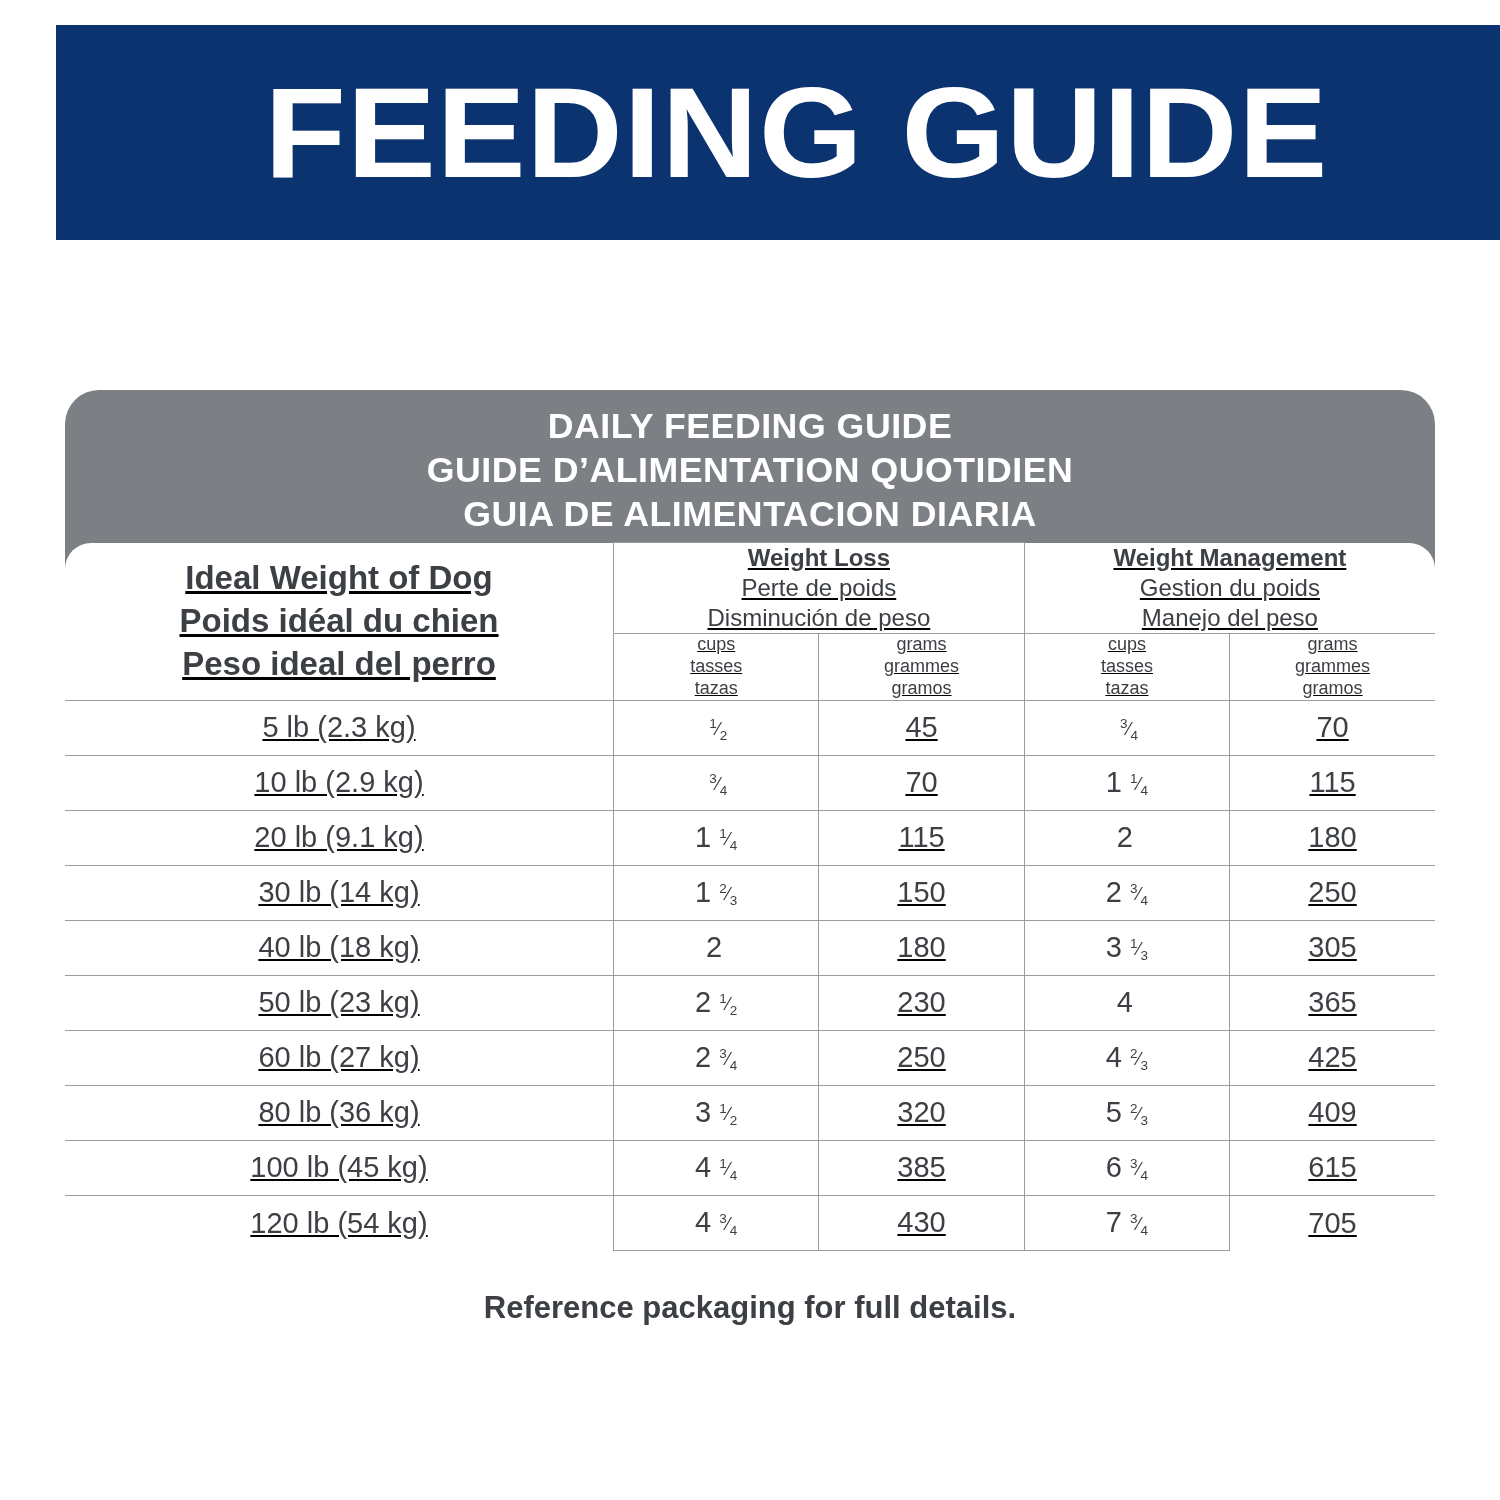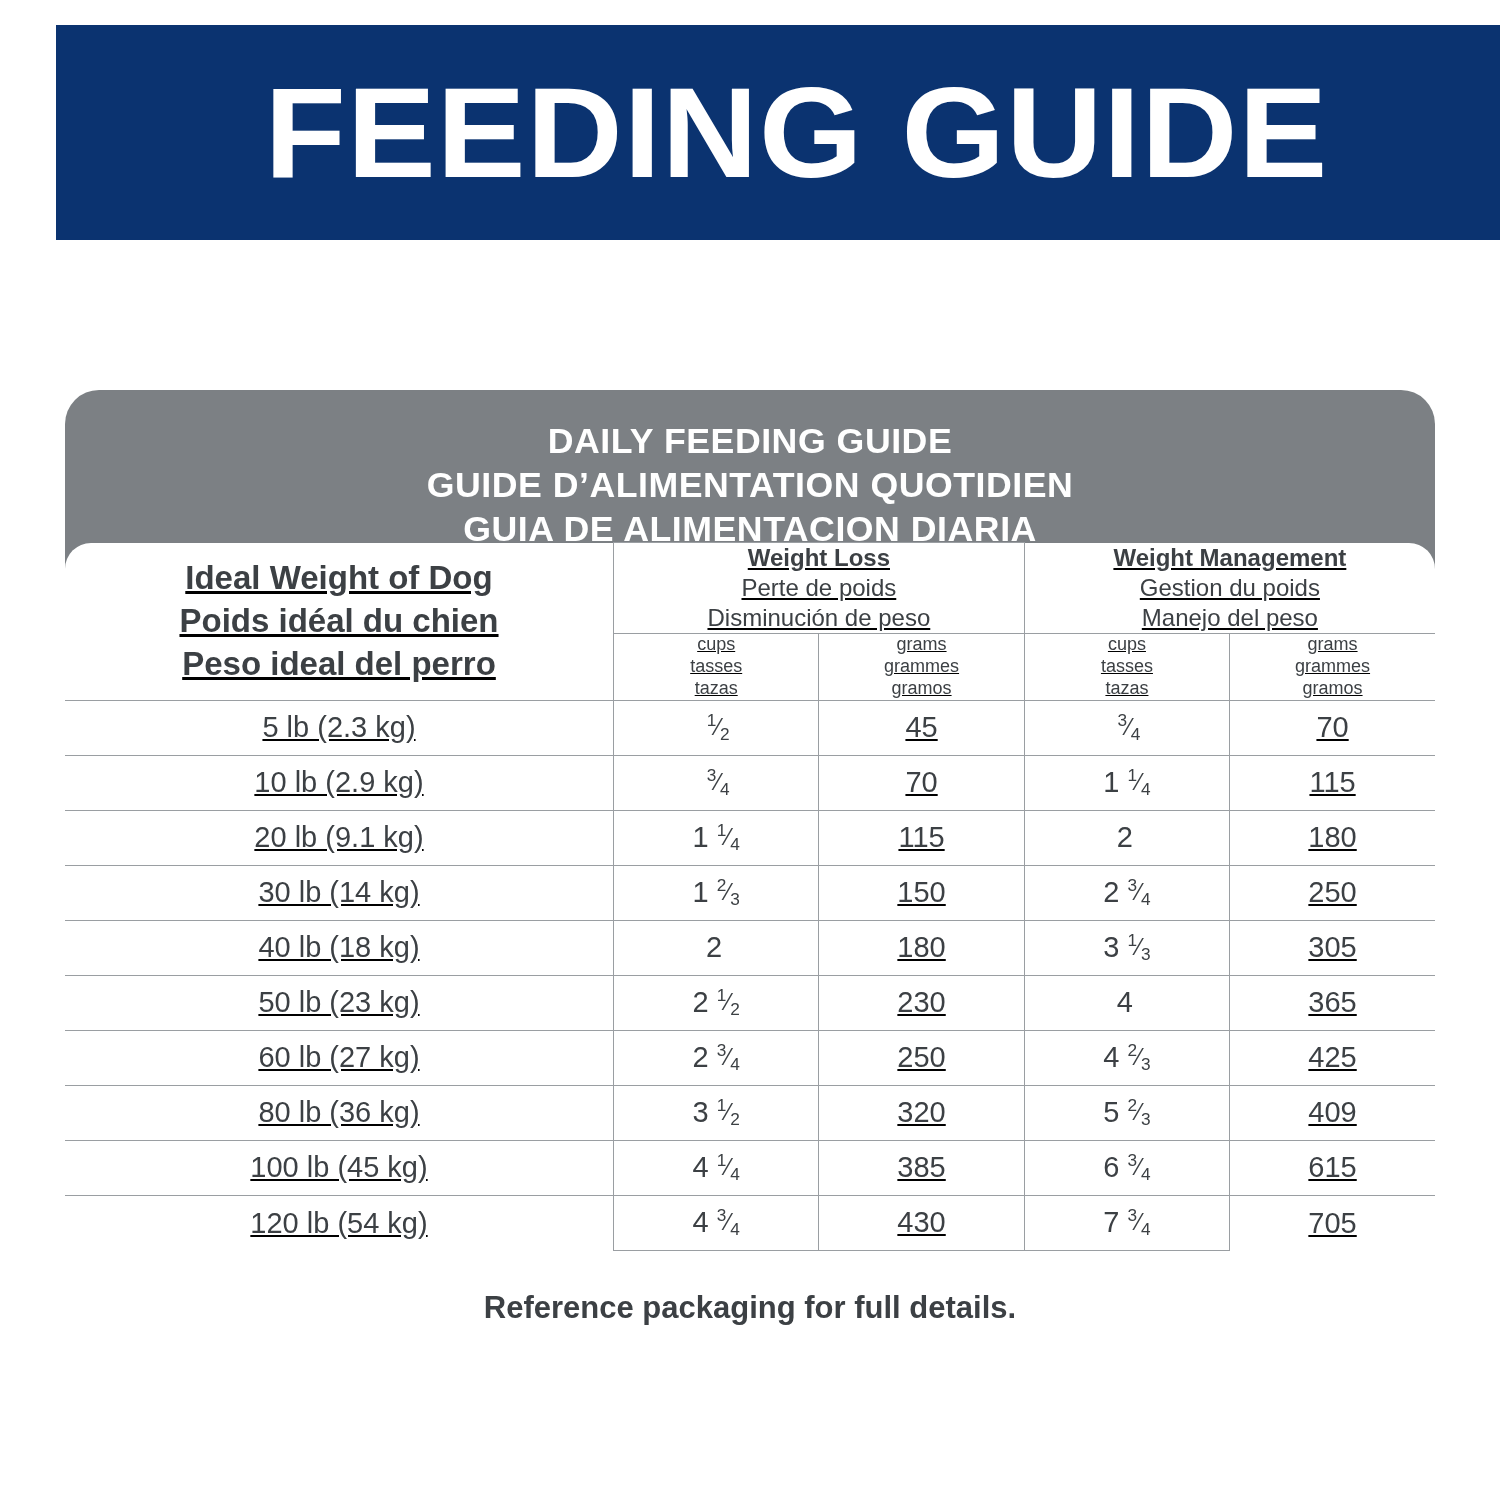--- a/index.html
+++ b/index.html
@@ -49,21 +49,21 @@
     left: 65px;
     top: 390px;
     width: 1370px;
     height: 860px;
     background: #7c8084;
     border-radius: 34px;
     box-sizing: border-box;
     padding: 0;
   }
   .card-heading {
-    padding-top: 29px;
+    padding-top: 14px;
     text-align: center;
     color: #ffffff;
   }
   .card-heading div {
     font-size: 35px;
     font-weight: bold;
     line-height: 1.26;
     letter-spacing: 0.5px;
     transform: scaleX(1.02);
   }
@@ -132,21 +132,21 @@
     line-height: 1.22;
     color: #3c4044;
   }
   .data-row td {
     height: 54px;
     font-size: 29px;
   }
   .data-row td.weight-cell { font-size: 29px; margin-top: 28px; }
   .frac {
     display: inline-block;
-    font-size: 23px;
+    font-size: 18px;
     vertical-align: 2px;
     margin-left: 4px;
   }
   .whole { display: inline-block; }
 
   .footnote {
     position: absolute;
     left: 0;
     top: 1290px;
     width: 1500px;

